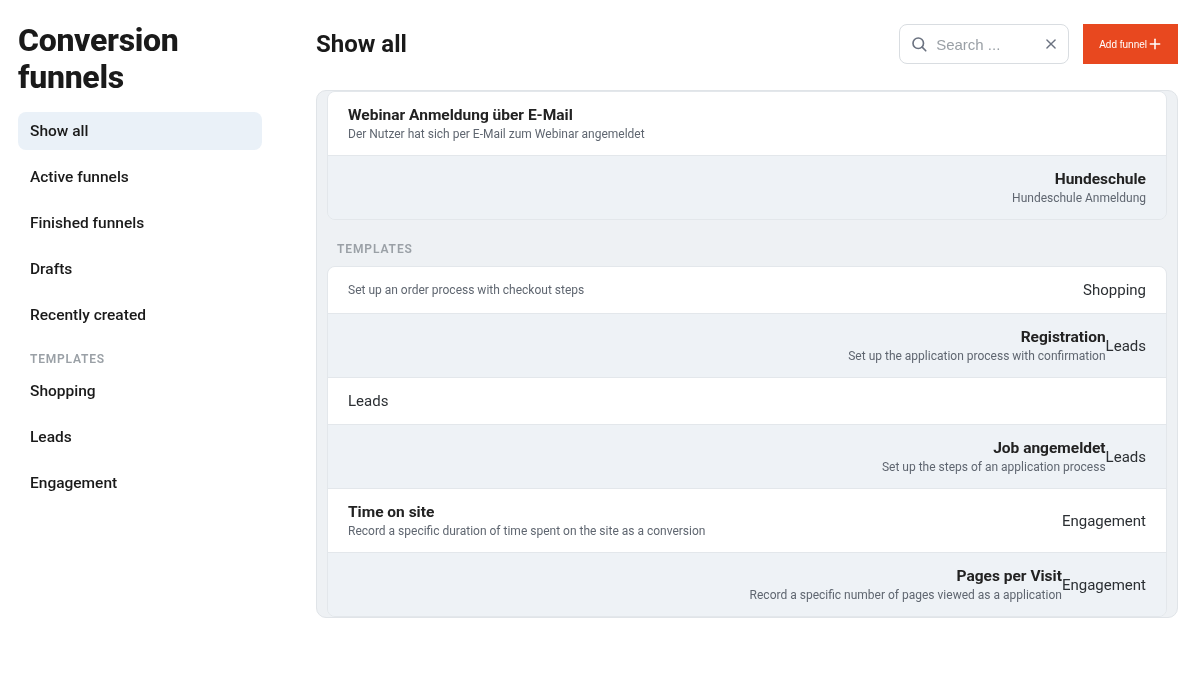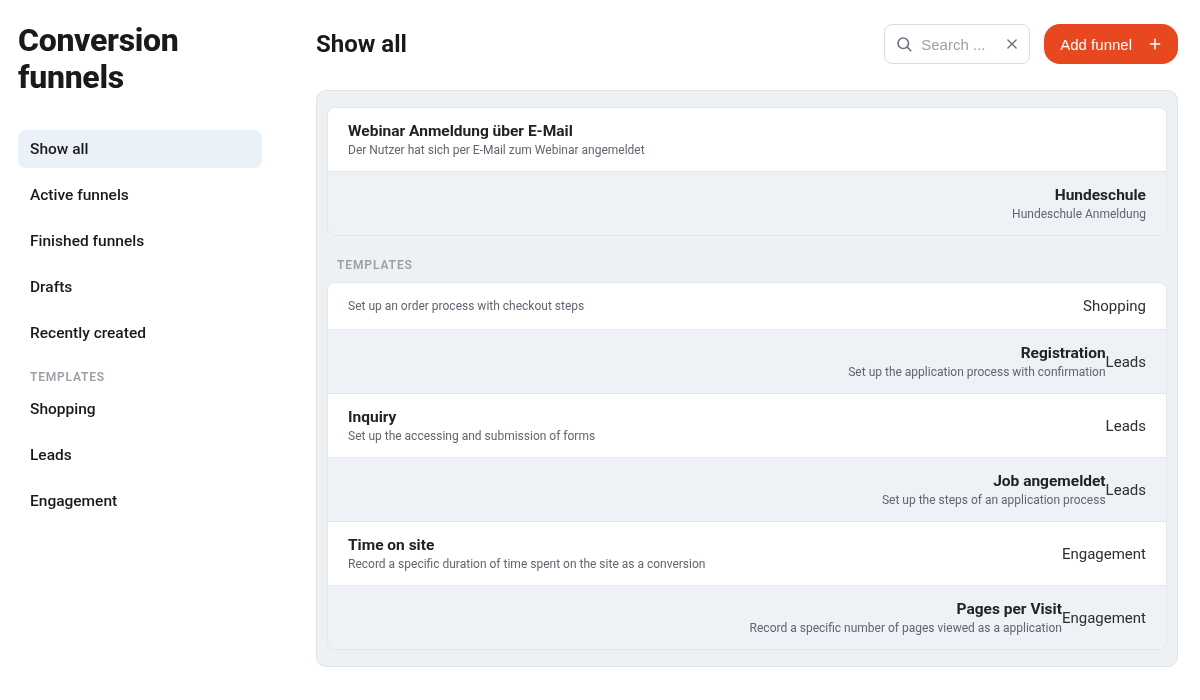--- a/index.html
+++ b/index.html
@@ -18,21 +18,21 @@
     }
     .sidebar {
       width: 280px;
       flex-shrink: 0;
       padding: 22px 18px 0 18px;
     }
     .sidebar h1 {
       font-size: 32px;
       font-weight: 800;
       line-height: 1.15;
-      margin-bottom: 34px;
+      margin-bottom: 16px;
       letter-spacing: -0.3px;
     }
     .nav-item {
       display: block;
       padding: 10px 12px;
       font-size: 15.5px;
       color: #1a1a1a;
       border-radius: 8px;
       margin-bottom: 8px;
       cursor: pointer;
@@ -67,53 +67,53 @@
       font-weight: 700;
       flex: 1;
     }
     .search-wrap {
       display: flex;
       align-items: center;
       border: 1px solid #d9dde1;
       border-radius: 8px;
       padding: 0 10px;
       height: 40px;
-      width: 146px;
+      width: 170px;
       gap: 8px;
       color: #6b7280;
     }
     .search-wrap input {
       border: none;
       outline: none;
       font-size: 15px;
       flex: 1;
       min-width: 0;
       color: #333;
       background: transparent;
     }
     .search-wrap input::placeholder { color: #9aa0a6; }
     .add-btn {
       background: #e8481f;
       color: #fff;
       border: none;
-      border-radius: 16px;
+      border-radius: 0;
       height: 40px;
       padding: 0 16px;
-      font-size: 15px;
+      font-size: 10px;
       font-weight: 500;
       display: flex;
       align-items: center;
-      gap: 16px;
+      gap: 1px;
       cursor: pointer;
     }
     .panel {
       background: #eef1f4;
       border: 1px solid #e0e4e8;
       border-radius: 10px;
-      padding: 16px 10px;
+      padding: 0 10px;
       overflow-y: auto;
     }
     .group {
       border: 1px solid #e3e7eb;
       border-radius: 8px;
       overflow: hidden;
       margin-bottom: 12px;
     }
     .row {
       display: flex;
@@ -245,24 +245,20 @@
           <div class="row-tag">Shopping</div>
         </div>
         <div class="row grey">
           <div class="row-left">
             <div class="row-title">Registration</div>
             <div class="row-sub">Set up the application process with confirmation</div>
           </div>
           <div class="row-tag">Leads</div>
         </div>
         <div class="row white">
-          <div class="row-left">
-            <div class="row-title">Inquiry</div>
-            <div class="row-sub">Set up the accessing and submission of forms</div>
-          </div>
           <div class="row-tag">Leads</div>
         </div>
         <div class="row grey">
           <div class="row-left">
             <div class="row-title">Job angemeldet</div>
             <div class="row-sub">Set up the steps of an application process</div>
           </div>
           <div class="row-tag">Leads</div>
         </div>
         <div class="row white">

